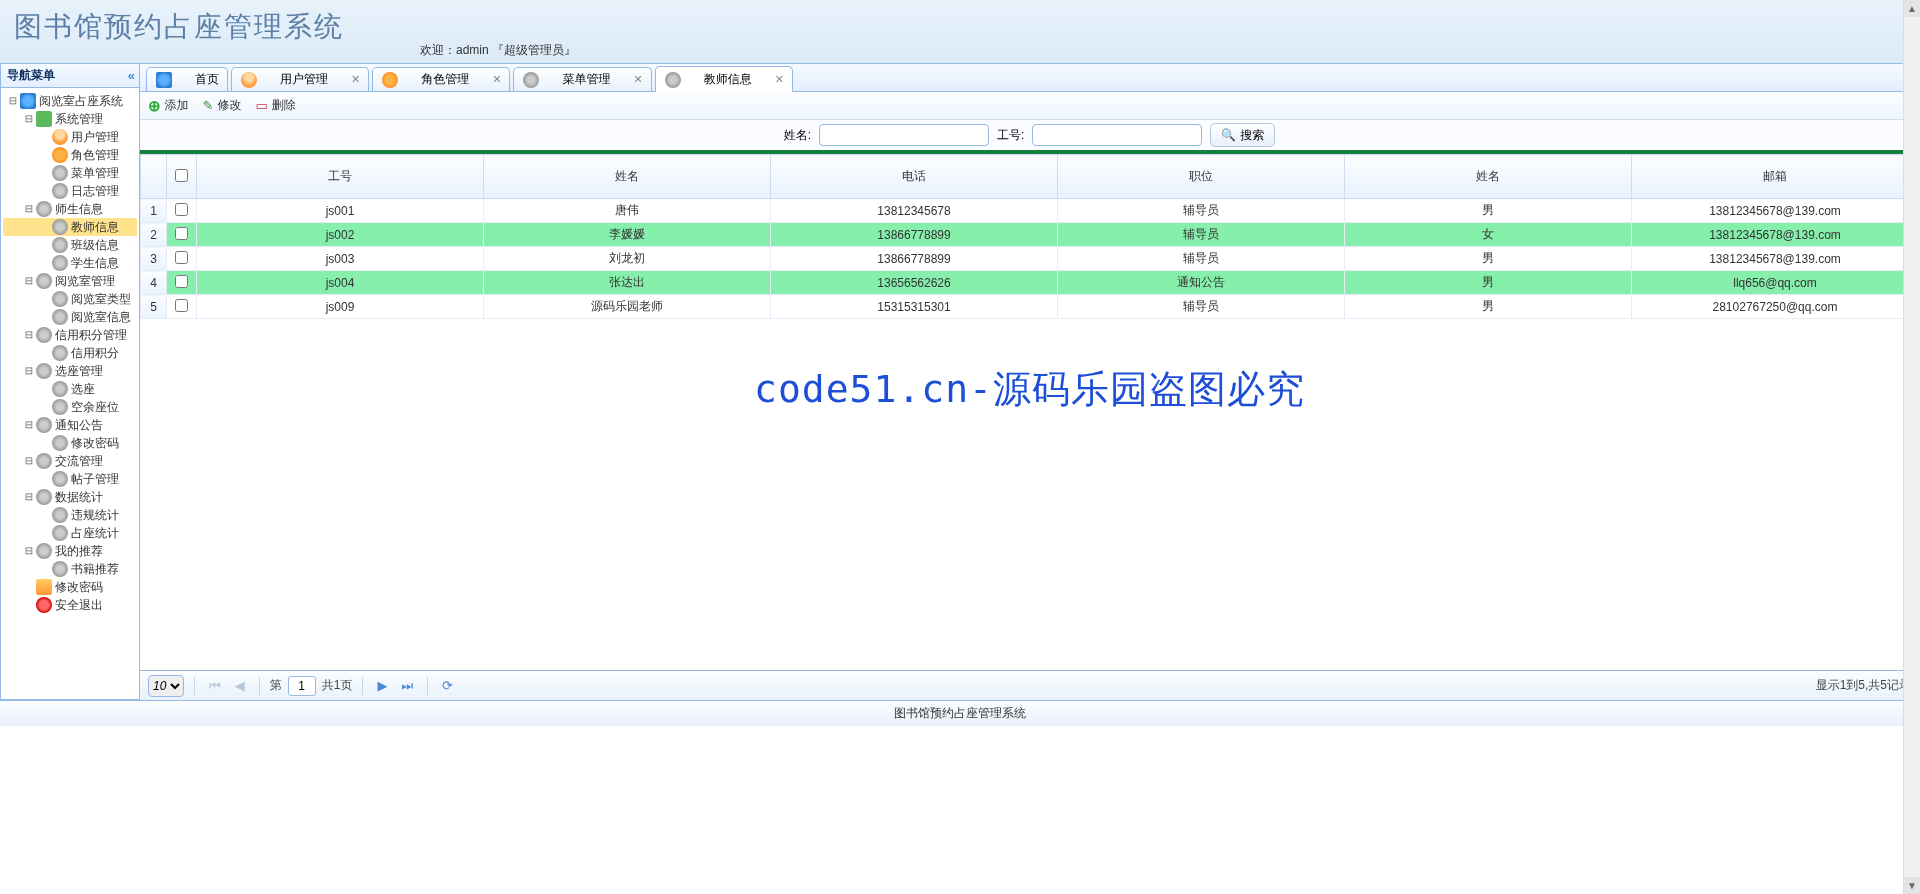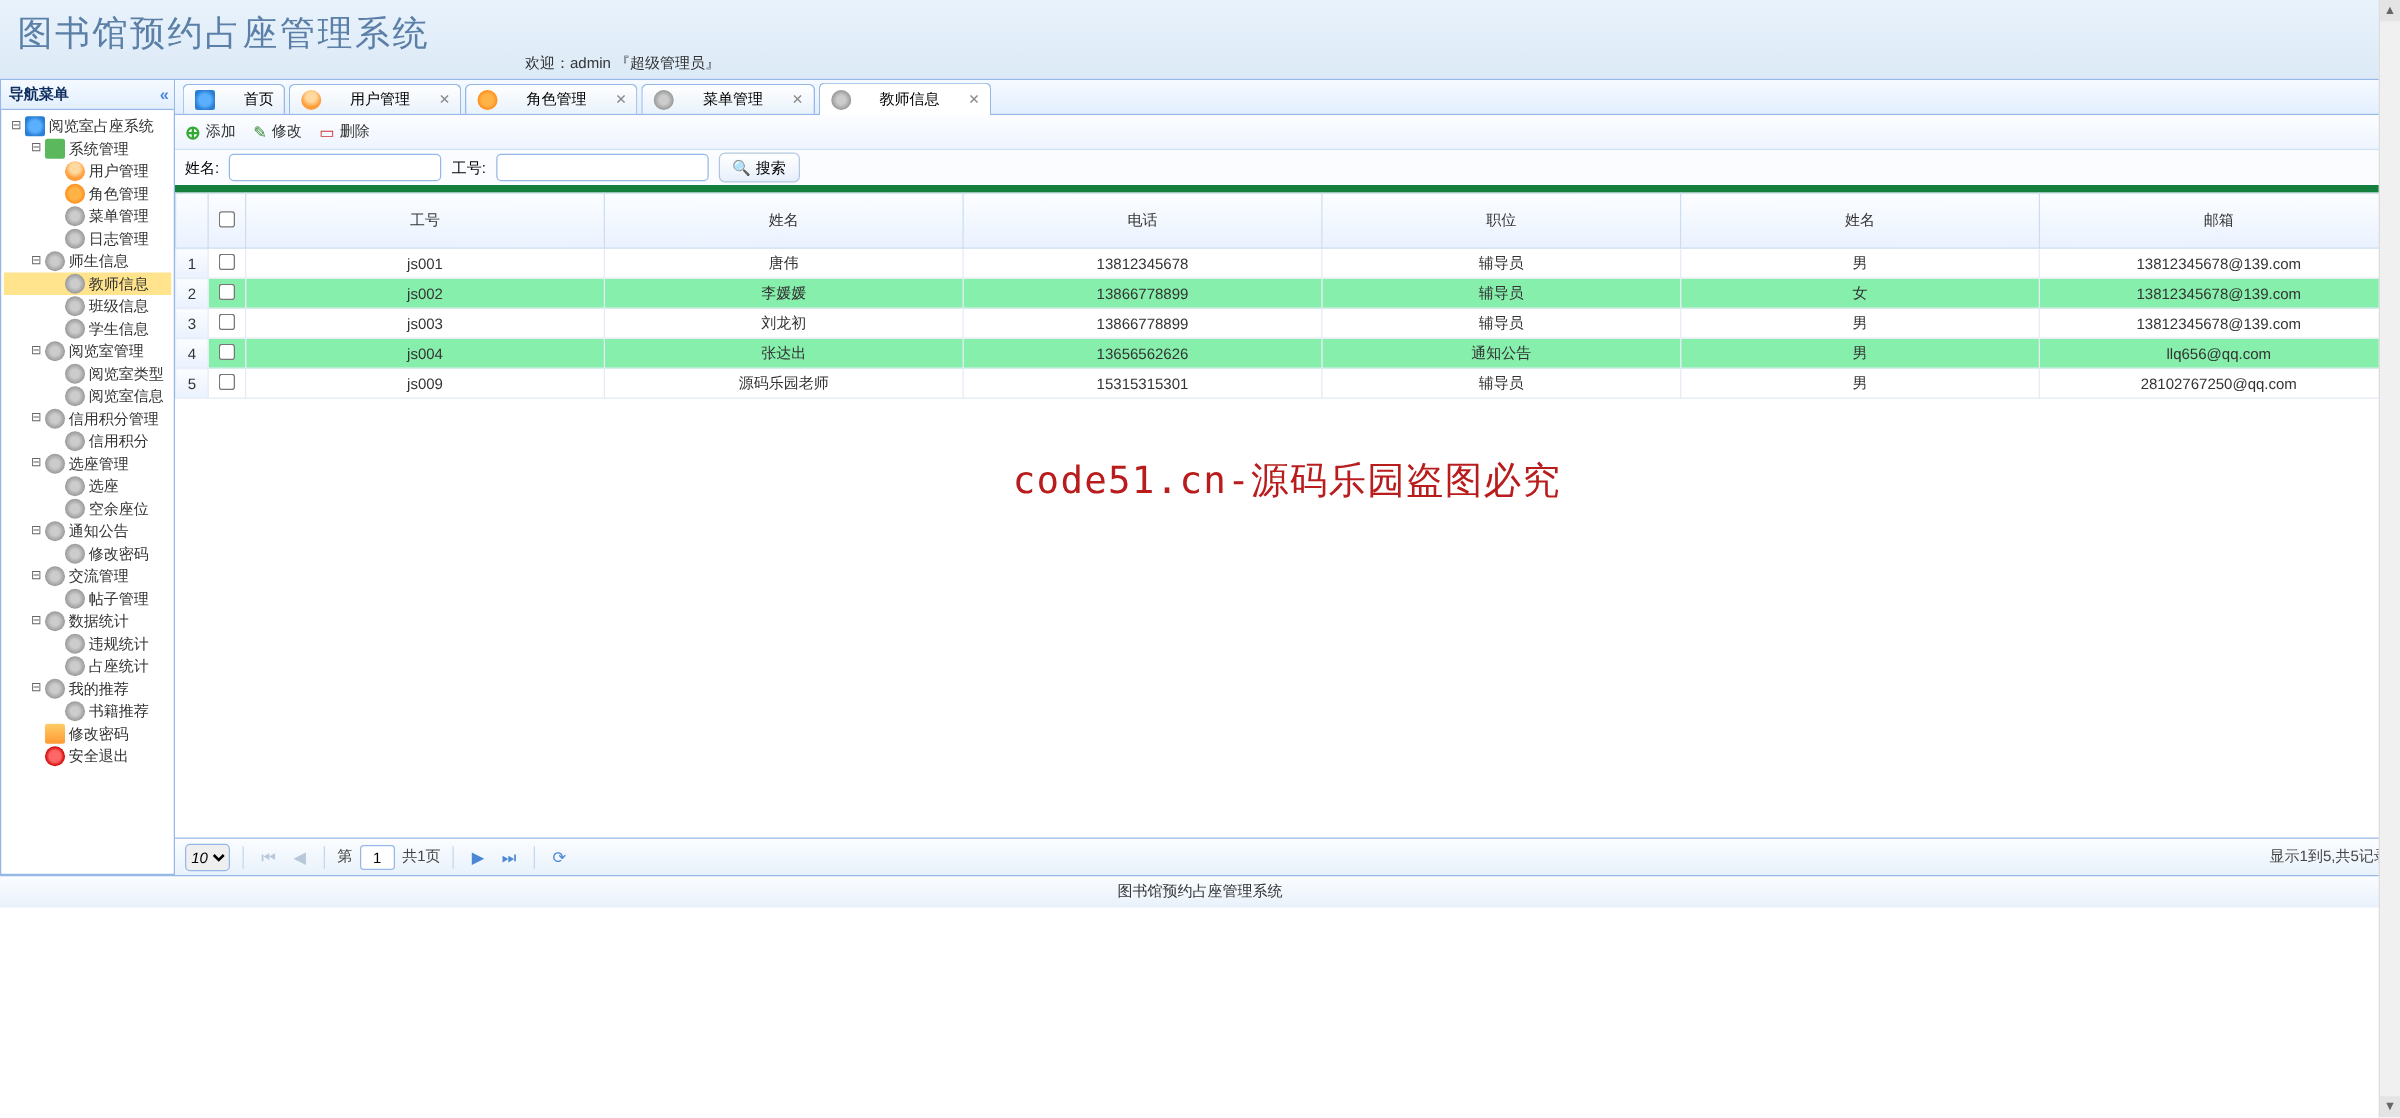--- a/index.html
+++ b/index.html
@@ -27,31 +27,31 @@
 .main { flex:1; display:flex; flex-direction:column; border-right:1px solid #95b8e7; }
 .tabs { height:28px; background:linear-gradient(#f5faff,#e3efff); border-bottom:1px solid #95b8e7; display:flex; align-items:flex-end; padding-left:6px; font-size:12px; }
 .tab { height:24px; border:1px solid #95b8e7; border-bottom:none; border-radius:5px 5px 0 0; padding:0 8px; margin-right:3px; display:flex; align-items:center; background:linear-gradient(#fff,#e8f2fb); cursor:pointer; gap:20px; }
 .tab.active { background:#fff; height:26px; position:relative; top:1px; }
 .tab-close { color:#888; font-size:11px; margin-left:3px; }
 .toolbar { height:28px; background:linear-gradient(#fcfdff,#eef5ff); border-bottom:1px solid #cde0f2; display:flex; align-items:center; padding:0 8px; gap:14px; font-size:12px; }
 .tb-btn { display:flex; align-items:center; gap:4px; cursor:pointer; color:#333; }
 .ic-add{color:#3a3;font-size:15px;font-weight:bold}
 .ic-edit{color:#3a8a3a;font-size:13px}
 .ic-del{color:#c33;font-size:13px}
-.searchbar { height:34px; border-bottom:6px solid #15803d; display:flex; align-items:center; padding:0 8px; gap:8px; font-size:12px; background:#fafcff; }
+.searchbar { height:34px; border-bottom:4px solid #15803d; display:flex; align-items:center; padding:0 8px; gap:8px; font-size:12px; background:#fafcff;justify-content:center; }
 .searchbar input { height:22px; width:170px; border:1px solid #95b8e7; border-radius:4px; padding:0 4px; font-size:12px; }
 .search-btn { height:24px; border:1px solid #b3c7e0; border-radius:5px; background:linear-gradient(#fff,#e7effb); padding:0 10px; display:flex; align-items:center; gap:4px; cursor:pointer; font-size:12px; }
 .grid { flex:1; position:relative; overflow:hidden; }
 .grid table { border-collapse:collapse; width:100%; table-layout:fixed; font-size:12px; }
 .grid th { background:linear-gradient(#fbfdff,#eaf2ff); border:1px solid #cdddef; height:44px; font-weight:normal; color:#333; }
 .grid td { border:1px solid #e4ecf6; height:24px; text-align:center; color:#333; }
 .grid tr.odd td { background:#86efac; }
 .grid .rownum { width:26px; background:linear-gradient(#fbfdff,#eaf2ff)!important; }
 .grid .chk { width:30px; }
-.watermark { position:absolute; top:210px; left:0; right:0; text-align:center; font-size:30px; color:#b91c1c; font-family:"SimSun",monospace; letter-spacing:1px; pointer-events:none; }
+.watermark { position:absolute; top:210px; left:0; right:0; text-align:center; font-size:38px; color:#1d4ed8; font-family:"SimSun",monospace; letter-spacing:1px; pointer-events:none; }
 .pager { height:30px; border-top:1px solid #95b8e7; background:linear-gradient(#fbfdff,#e8f1fb); display:flex; align-items:center; padding:0 8px; font-size:12px; color:#444; gap:6px; }
 .pager select { height:22px; border:1px solid #95b8e7; border-radius:4px; font-size:12px;font-style:italic; }
 .pg-sep { width:1px; height:18px; background:#c4d7ec; margin:0 4px; }
 .pg-btn { color:#4a88d6; cursor:pointer; padding:0 4px; font-size:13px; }
 .pg-btn.disabled { color:#b8c8da; cursor:default; }
 .pager input { width:28px; height:20px; border:1px solid #95b8e7; text-align:center; font-size:12px; border-radius:3px; }
 .pager .info { margin-left:auto; }
 .footer { height:26px; border-top:1px solid #95b8e7; background:linear-gradient(#fbfdff,#e8f1fb); display:flex; align-items:center; justify-content:center; font-size:12px; color:#333; }
 .scroll-v { position:absolute; right:0; top:0; bottom:0; width:17px; background:#f0f0f0; border-left:1px solid #ddd; display:flex; flex-direction:column; align-items:center; justify-content:space-between; }
 .scroll-v .arr { height:17px; width:17px; background:#e4e4e4; display:flex; align-items:center; justify-content:center; font-size:10px; color:#666; cursor:pointer; }

